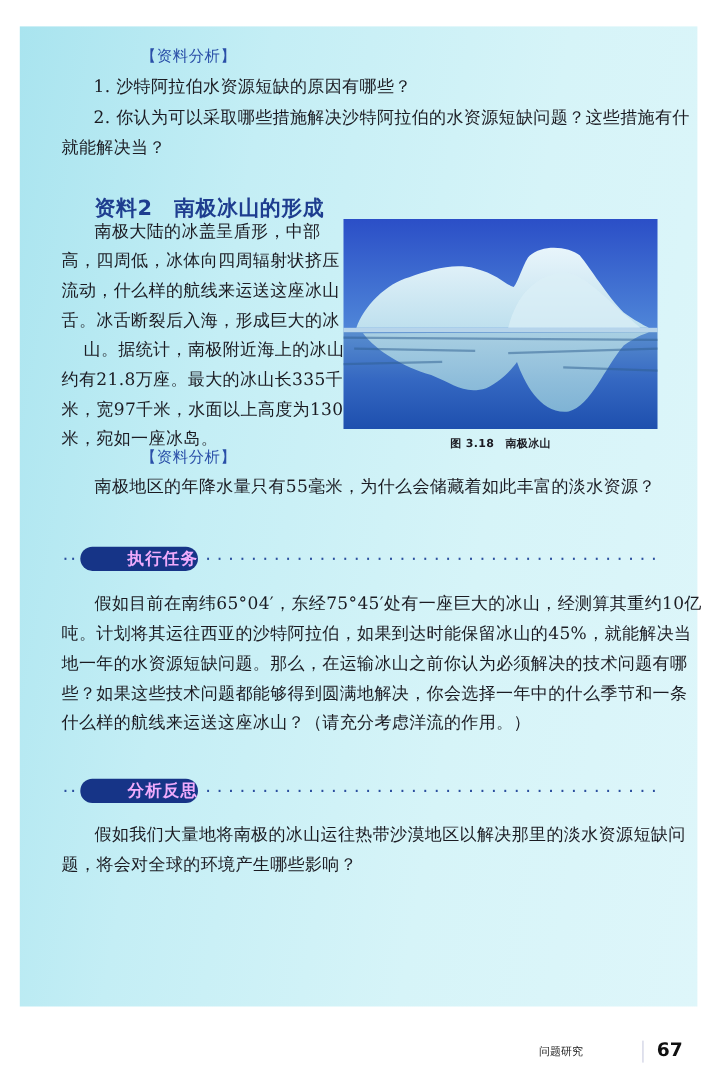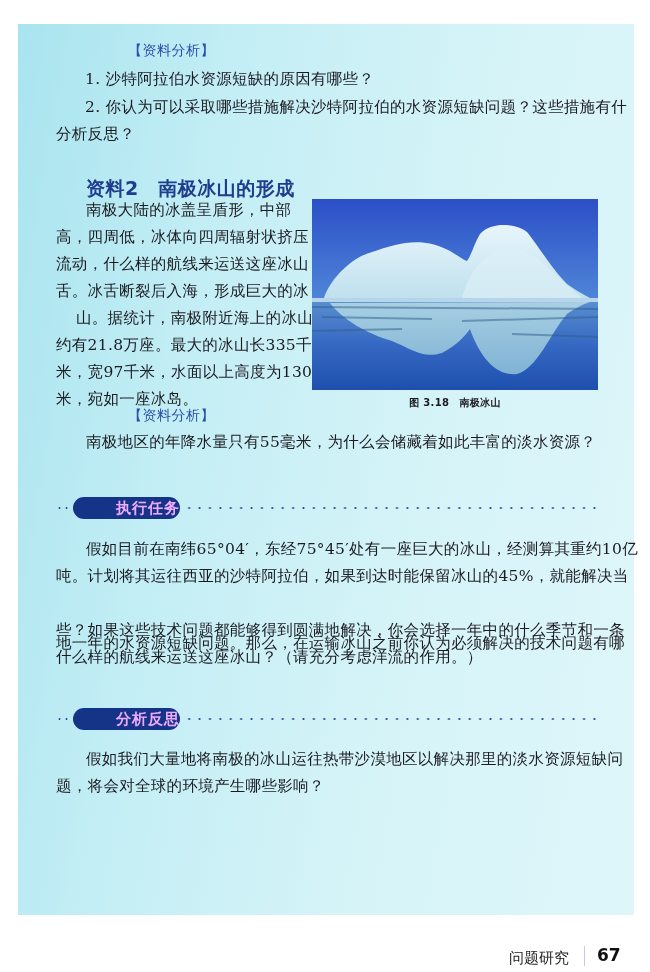--- a/index.html
+++ b/index.html
@@ -33,38 +33,38 @@
   }
   .figure {
     position: absolute; left: 312px; top: 199px; width: 286px; height: 191px; overflow: hidden;
   }
   .caption {
     position: absolute; left: 312px; top: 396px; width: 286px; text-align: center;
     font-family: "DejaVu Sans", "Liberation Sans", sans-serif; font-weight: bold;
     font-size: 10px; color: #1b1b22; letter-spacing: 0.3px;
   }
   .footer-label {
-    position: absolute; left: 509px; top: 949px;
-    font-family: "DejaVu Sans", "Liberation Sans", sans-serif; font-size: 15px; color: #222;
+    position: absolute; left: 490px; top: 949px;
+    font-family: "DejaVu Sans", "Liberation Sans", sans-serif; font-size: 10px; color: #222;
   }
   .footer-sep { position: absolute; left: 584px; top: 946px; width: 1px; height: 20px; background: #c8cbe0; }
   .footer-num {
     position: absolute; left: 597px; top: 945px;
     font-family: "DejaVu Sans", "Liberation Sans", sans-serif; font-weight: bold; font-size: 17px; color: #111;
   }
 </style>
 </head>
 <body>
 
 <div class="panel"></div>
 
 <div class="abs blue-label" style="left:84px; top:42px;">【资料分析】</div>
 <div class="abs txt" style="left:85px; top:66px;">1. 沙特阿拉伯水资源短缺的原因有哪些？</div>
 <div class="abs txt" style="left:85px; top:94px;">2. 你认为可以采取哪些措施解决沙特阿拉伯的水资源短缺问题？这些措施有什</div>
-<div class="abs txt" style="left:56px; top:121px;">分析反思？</div>
+<div class="abs txt" style="left:56px; top:121px;">就能解决当？</div>
 
 <div class="abs sec-heading" style="left:86px; top:176px;">资料2　南极冰山的形成</div>
 <div class="abs txt" style="left:86px; top:197px;">南极大陆的冰盖呈盾形，中部</div>
 <div class="abs txt" style="left:56px; top:224px;">高，四周低，冰体向四周辐射状挤压</div>
 <div class="abs txt" style="left:56px; top:251px;">流动，什么样的航线来运送这座冰山</div>
 <div class="abs txt" style="left:56px; top:278px;">舌。冰舌断裂后入海，形成巨大的冰</div>
 <div class="abs txt" style="left:56px; top:305px;margin-left:20px;">山。据统计，南极附近海上的冰山，</div>
 <div class="abs txt" style="left:56px; top:332px;">约有21.8万座。最大的冰山长335千</div>
 <div class="abs txt" style="left:56px; top:359px;">米，宽97千米，水面以上高度为130</div>
 <div class="abs txt" style="left:56px; top:386px;">米，宛如一座冰岛。</div>
@@ -103,21 +103,21 @@
 </div>
 <div class="caption">图 3.18　南极冰山</div>
 
 <div class="pill-row" style="top:497px;">
   <div class="dots-left"></div>
   <div class="pill">执行任务</div>
   <div class="dots-right"></div>
 </div>
 <div class="abs txt" style="left:86px; top:536px;">假如目前在南纬65°04′，东经75°45′处有一座巨大的冰山，经测算其重约10亿</div>
 <div class="abs txt" style="left:56px; top:563px;">吨。计划将其运往西亚的沙特阿拉伯，如果到达时能保留冰山的45%，就能解决当</div>
-<div class="abs txt" style="left:56px; top:590px;margin-top:40px;">地一年的水资源短缺问题。那么，在运输冰山之前你认为必须解决的技术问题有哪</div>
+<div class="abs txt" style="left:56px; top:590px;">地一年的水资源短缺问题。那么，在运输冰山之前你认为必须解决的技术问题有哪</div>
 <div class="abs txt" style="left:56px; top:617px;">些？如果这些技术问题都能够得到圆满地解决，你会选择一年中的什么季节和一条</div>
 <div class="abs txt" style="left:56px; top:644px;">什么样的航线来运送这座冰山？（请充分考虑洋流的作用。）</div>
 
 <div class="pill-row" style="top:708px;">
   <div class="dots-left"></div>
   <div class="pill">分析反思</div>
   <div class="dots-right"></div>
 </div>
 <div class="abs txt" style="left:86px; top:746px;">假如我们大量地将南极的冰山运往热带沙漠地区以解决那里的淡水资源短缺问</div>
 <div class="abs txt" style="left:56px; top:773px;">题，将会对全球的环境产生哪些影响？</div>

